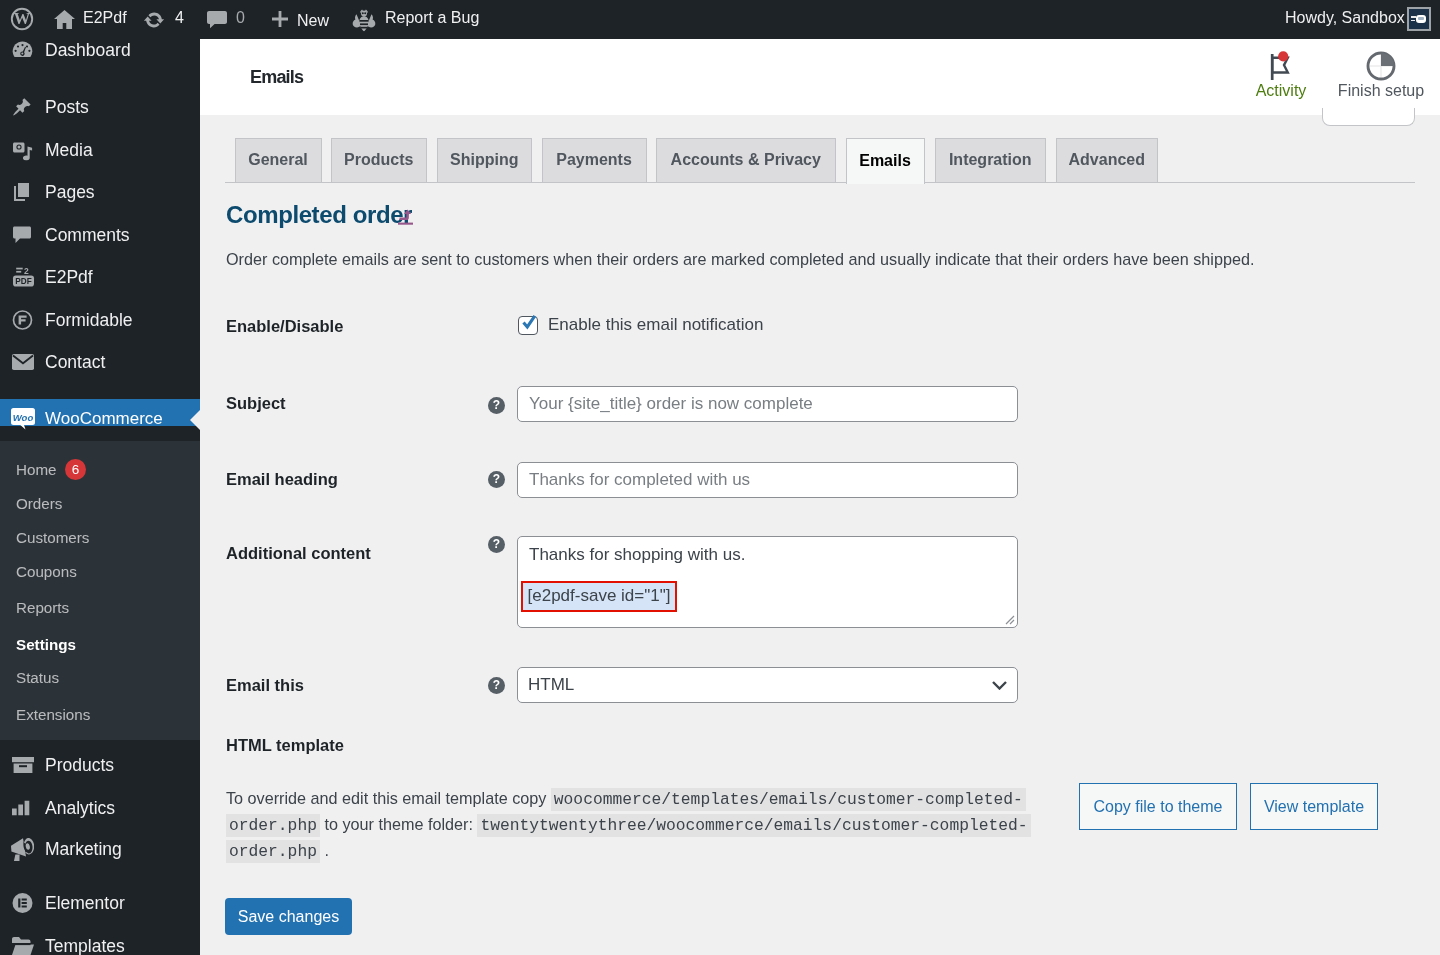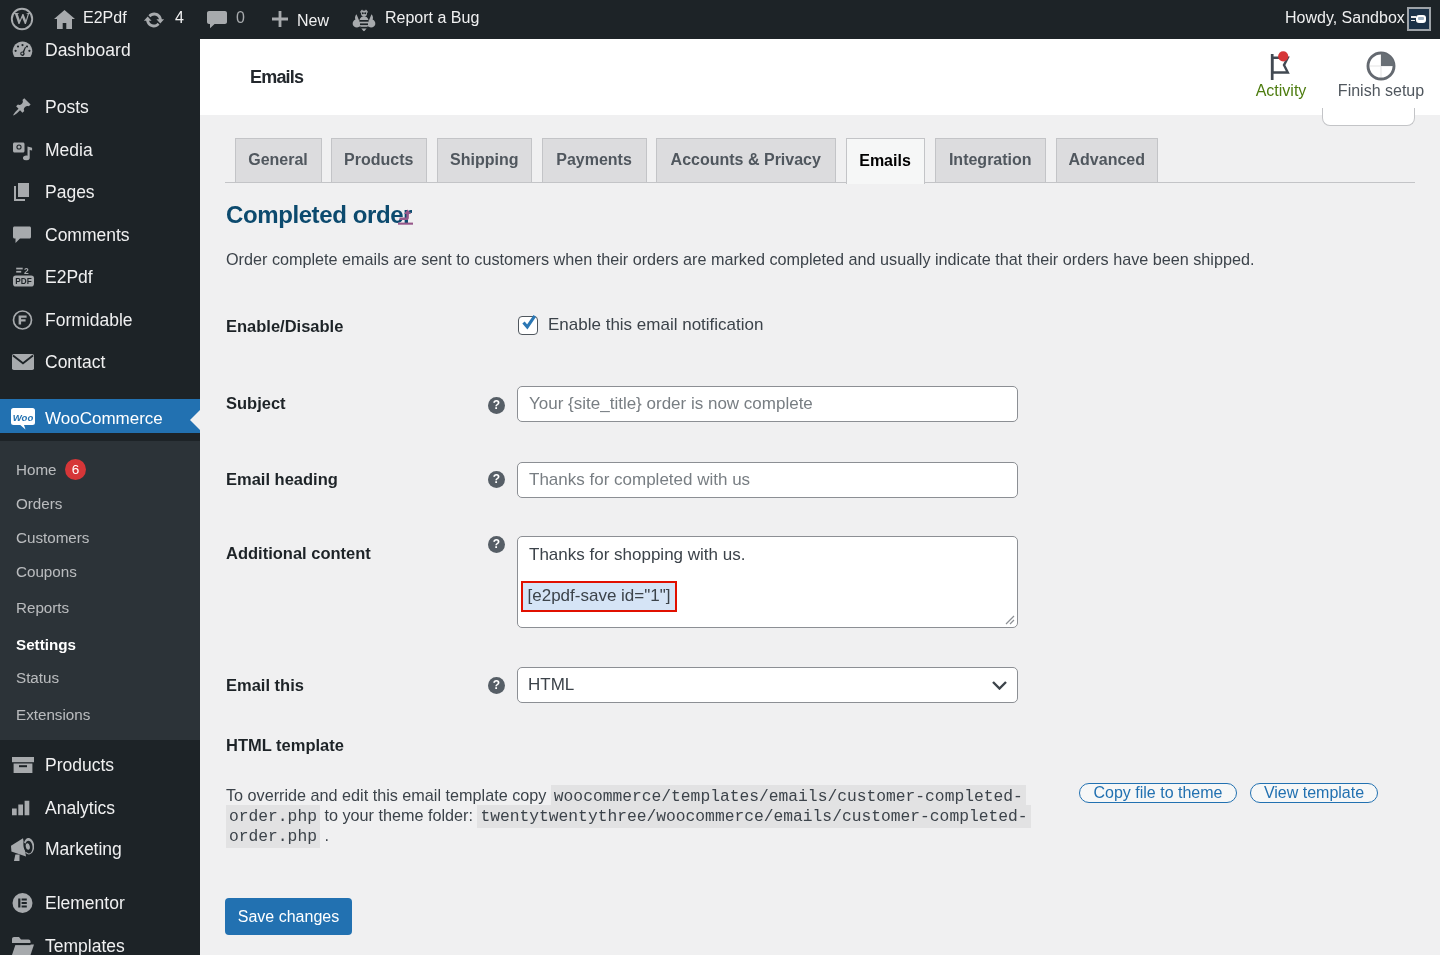--- a/index.html
+++ b/index.html
@@ -11,21 +11,21 @@
 #subbg{position:absolute;left:0;top:402px;width:200px;height:299px;background:#2c3338}
 #head{position:absolute;left:200px;top:39px;width:1240px;height:76px;background:#fff}
 .mi{position:absolute;left:0;width:200px;height:34px;color:#f0f0f1;font-size:17.5px}
 .mi .lbl{position:absolute;left:45px;top:50%;transform:translateY(-50%);white-space:nowrap}
 .mi svg{position:absolute;left:12px;top:50%;transform:translateY(-50%)}
 .smi{position:absolute;left:16px;color:rgba(240,240,241,.72);font-size:15.2px;white-space:nowrap;transform:translateY(-50%)}
 .tab{position:absolute;top:138px;height:43.5px;background:#dcdcde;border:1px solid #c3c4c7;border-bottom:none;box-sizing:border-box;color:#50575e;font-weight:bold;font-size:16px;display:flex;align-items:center;justify-content:center}
 .lab{position:absolute;font-weight:bold;font-size:16.5px;color:#1d2327;transform:translateY(-50%);white-space:nowrap}
 .htip{position:absolute;width:17px;height:17px;border-radius:50%;background:#565e66;color:#fff;font-size:12px;font-weight:bold;text-align:center;line-height:17px}
 .inp{position:absolute;left:517px;width:501px;height:36px;background:#fff;border:1.5px solid #8c8f94;border-radius:5px;box-sizing:border-box;color:#787e83;font-size:17px;line-height:33px;padding:0 11px;white-space:nowrap}
-.btn2{position:absolute;height:20px;box-sizing:border-box;border:1px solid #2271b1;border-radius:16px;background:#f6f7f7;color:#2271b1;font-size:16px;display:flex;align-items:center;justify-content:center}
+.btn2{position:absolute;height:47px;box-sizing:border-box;border:1px solid #2271b1;border-radius:0;background:#f6f7f7;color:#2271b1;font-size:16px;display:flex;align-items:center;justify-content:center}
 code{font-family:"Liberation Mono",monospace;font-size:16.3px;background:#e2e2e3;padding:2px 3px}
 </style>
 </head>
 <body>
 <div id="root">
   <div id="head"></div>
   <div id="abar">
 
     <svg class="abs" style="left:10px;top:7px" width="24" height="24" viewBox="0 0 24 24">
         <circle cx="12" cy="12" r="10.2" fill="none" stroke="#a7aaad" stroke-width="1.9"></circle>
@@ -144,21 +144,21 @@
         </svg>
         <span class="lbl">Formidable</span>
       </div>
     <div class="mi" style="top:306px">
         <svg width="22" height="16" viewBox="0 0 22 16">
           <rect width="22" height="16" rx="1.8" fill="#a7aaad"></rect>
           <path d="M1 1.5l10 7.8 10-7.8" fill="none" stroke="#1d2327" stroke-width="1.8"></path>
         </svg>
         <span class="lbl">Contact</span>
       </div>
-    <div class="abs" style="left:0;top:360px;width:200px;height:34px;background:#2271b1">
+    <div class="abs" style="left:0;top:360px;width:200px;height:27px;background:#2271b1">
       <svg class="abs" style="left:10px;top:8px" width="26" height="26" viewBox="0 0 26 26">
           <path d="M3.5 1h19A2.5 2.5 0 0 1 25 3.5v12a2.5 2.5 0 0 1-2.5 2.5H14l1.5 4.5-5.2-4.5H3.5A2.5 2.5 0 0 1 1 15.5v-12A2.5 2.5 0 0 1 3.5 1z" fill="#fff"></path>
           <text x="13" y="13.6" text-anchor="middle" font-size="9.5" font-weight="bold" font-style="italic" fill="#2271b1" font-family="Liberation Sans,sans-serif">Woo</text>
         </svg>
       <span class="abs" style="left:45px;top:10px;color:#fff;font-size:17px">WooCommerce</span>
       <div class="abs" style="left:190px;top:10.5px;width:0;height:0;border-top:10.5px solid transparent;border-bottom:10.5px solid transparent;border-right:10px solid #f0f0f1"></div>
     </div>
     <span class="smi" style="top:430px">Home</span>
     <div class="abs" style="left:65px;top:419.5px;width:21px;height:21px;border-radius:50%;background:#d63638;color:#fff;font-size:13.5px;text-align:center;line-height:21px">6</div>
     <span class="smi" style="top:464px">Orders</span>
@@ -276,21 +276,21 @@
         </svg>
     </div>
     <span class="lab" style="left:226px;top:684.5px">Email this</span>
     <div class="htip" style="left:488px;top:677px">?</div>
     <div class="abs" style="left:517px;top:666.5px;width:501px;height:36.5px;box-sizing:border-box;background:#fff;border:1.5px solid #8c8f94;border-radius:5px;color:#3c434a;line-height:33px;padding-left:10px;font-size:17px">HTML
       <svg class="abs" style="right:10px;top:13px" width="15" height="9" viewBox="0 0 15 9">
           <path d="M1 1l6.5 6.5L14 1" fill="none" stroke="#3c434a" stroke-width="2.4"></path>
         </svg>
     </div>
     <span class="lab" style="left:226px;top:745px">HTML template</span>
-    <div class="abs" style="left:226px;top:786px;width:810px;line-height:18px;font-size:16.2px">
+    <div class="abs" style="left:226px;top:786px;width:810px;line-height:25px;font-size:16.2px">
       To override and edit this email template copy <code>woocommerce/templates/emails/customer-completed-</code><br>
       <code>order.php</code> to your theme folder: <code>twentytwentythree/woocommerce/emails/customer-completed-</code><br>
       <code>order.php</code> .
     </div>
     <div class="btn2" style="left:1079px;top:783px;width:158px">Copy file to theme</div>
     <div class="btn2" style="left:1250px;top:783px;width:128px">View template</div>
     <div class="abs" style="left:225px;top:898px;width:127px;height:37px;background:#2271b1;border-radius:4px;color:#fff;display:flex;align-items:center;justify-content:center">Save changes</div>
   </div>
 </div>
 

